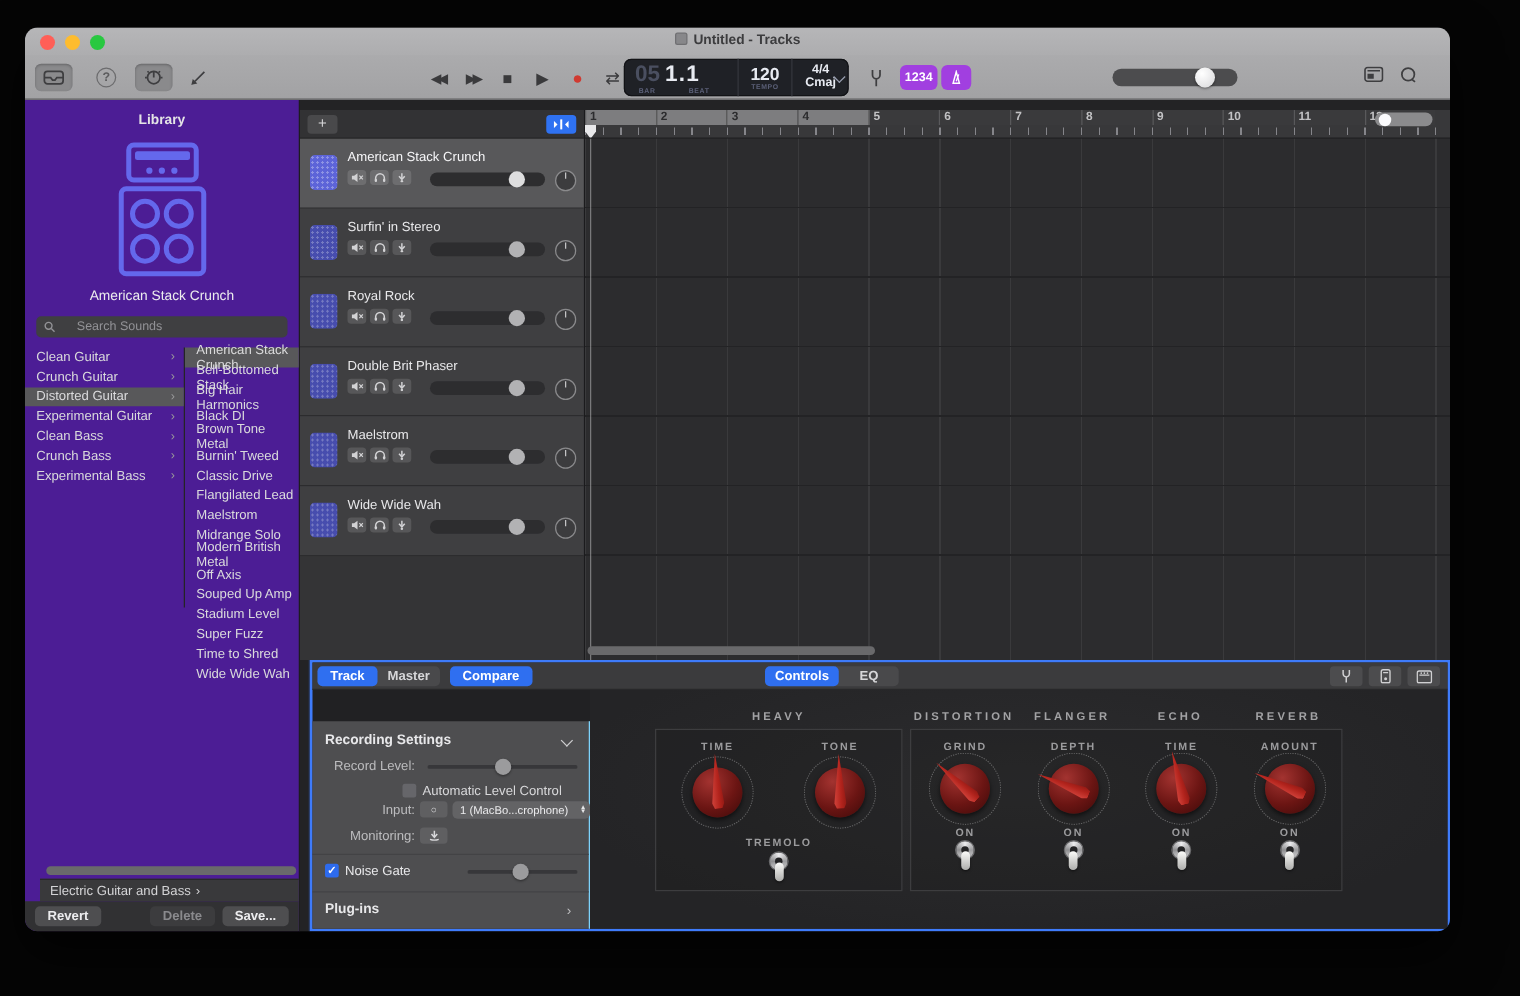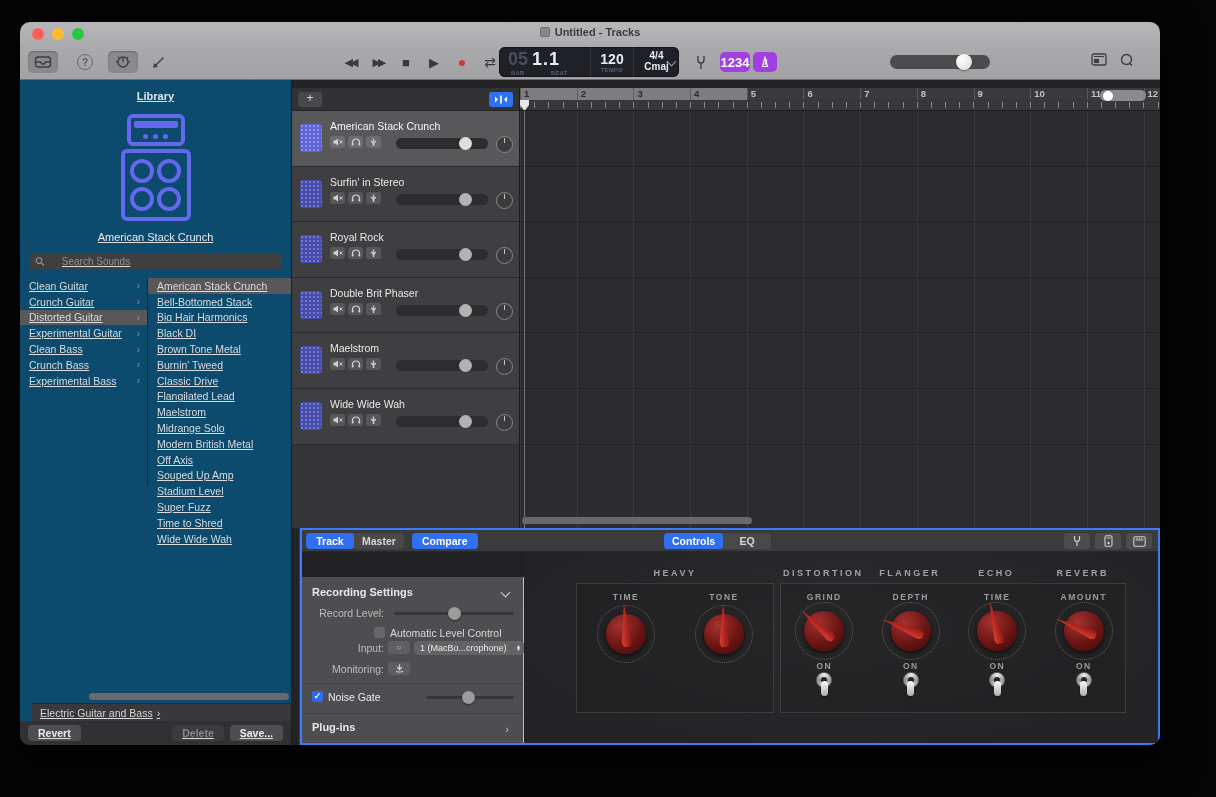--- a/index.html
+++ b/index.html
@@ -34,29 +34,29 @@
   .lcd-sub.bar { left:12px; } .lcd-sub.beat { left:52px; }
   .lcd-tempo { width:43px; position:relative; border-right:1px solid #34363c; text-align:center; }
   .lcd-tempo-val { margin-top:4px; font-size:14px; font-weight:bold; color:#e8ebf2; }
   .lcd-tempo-lab { font-size:5.5px; font-weight:bold; color:#5b6078; letter-spacing:.5px; }
   .lcd-key { flex:1; position:relative; text-align:center; }
   .lcd-sig { margin-top:3px; font-size:10px; font-weight:bold; color:#e8ebf2; }
   .lcd-keyname { font-size:10px; font-weight:bold; color:#e8ebf2; }
   .lcd-chev { position:absolute; right:4px; top:11px; width:7px; height:7px; border-right:1.5px solid #9aa0b2; border-bottom:1.5px solid #9aa0b2; transform:rotate(45deg); }
   .purple-group { position:absolute; left:700px; top:8px; display:flex; gap:3px; }
   .p-btn { height:20px; background:#a13fe0; border-radius:5px; color:#fff; display:flex; align-items:center; justify-content:center; }
-  .p-count { width:30px; font-size:13px; font-weight:bold; }
+  .p-count { width:30px; font-size:10px; font-weight:bold; }
   .p-metro { width:24px; }
   .master-slider { position:absolute; left:870px; top:11px; width:100px; height:14px; background:#4c4c4e; border-radius:7px; }
   .master-knob { position:absolute; left:66%; top:-1px; width:16px; height:16px; background:radial-gradient(circle at 35% 30%, #ffffff,#d8d8da); border-radius:50%; box-shadow:0 1px 2px rgba(0,0,0,.4); }
   .tb-right { position:absolute; right:26px; top:9px; display:flex; gap:12px; }
 
   
   .content { flex:1; display:flex; min-height:0; }
-  .library { width:272px; flex:none; background:#0c4a6e; border-right:1px solid #1d1d1f; display:flex; flex-direction:column; color:#dcdcde;text-decoration:underline; }
+  .library { width:220px; flex:none; background:#4c1d95; border-right:1px solid #1d1d1f; display:flex; flex-direction:column; color:#dcdcde; }
   .lib-title { text-align:center; font-size:11px; font-weight:bold; color:#e4e4e6; padding-top:10px; }
   .amp-icon-wrap { display:flex; flex-direction:column; align-items:center; padding-top:12px; }
   .amp-head { width:58px; height:32px; border:4px solid #6468ec; border-radius:6px; position:relative; }
   .amp-head .band { position:absolute; left:3px; right:3px; top:3px; height:7px; background:#6468ec; border-radius:2px; }
   .amp-head .dots { position:absolute; left:0; right:0; bottom:3px; display:flex; justify-content:center; gap:5px; }
   .amp-head .dots i { width:5px; height:5px; border-radius:50%; background:#6468ec; }
   .amp-cab { width:70px; height:72px; border:4px solid #6468ec; border-radius:6px; margin-top:3px; display:grid; grid-template-columns:1fr 1fr; place-items:center; padding:4px; }
   .amp-cab i { width:24px; height:24px; border:4px solid #6468ec; border-radius:50%; }
   .lib-patch-name { text-align:center; font-size:11px; color:#ececee; padding:10px 0 8px; }
   .search-field { margin:2px 9px 6px; height:17px; background:#3f3f41; border-radius:4px; display:flex; align-items:center; padding:0 6px; gap:17px; }
@@ -789,20 +789,27 @@
                     <div class="heavy-knob-col">
                       <div class="knob-lab">TONE</div>
                       <div class="knob" style="--rot: -2deg;">
                         <div class="cap"></div>
                         <div class="ptr-rot" style="transform:rotate(var(--rot));">
                             <div class="ptr"></div>
                           </div>
                       </div>
                     </div>
                   </div>
+                <div class="heavy-toggle">
+                  <div class="knob-lab">TREMOLO</div>
+                  <div class="toggle">
+                        <div class="tog-ring"></div>
+                        <div class="tog-lever"></div>
+                      </div>
+                </div>
               </div>
             </div>
 
             <div class="fx-sec">
               <div class="fx-titles">
 
                   <div class="grp-title">DISTORTION</div>
 
                   <div class="grp-title">FLANGER</div>
 

